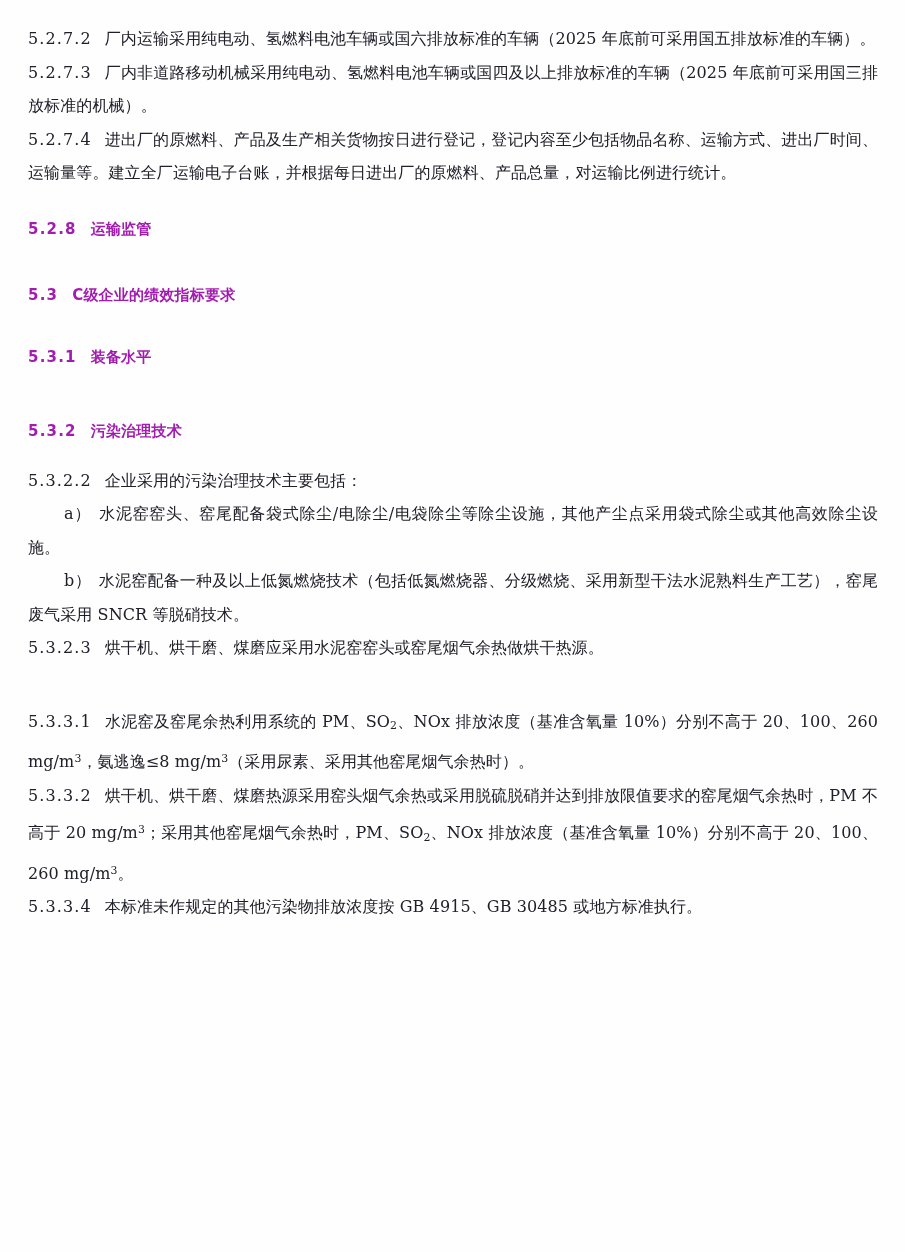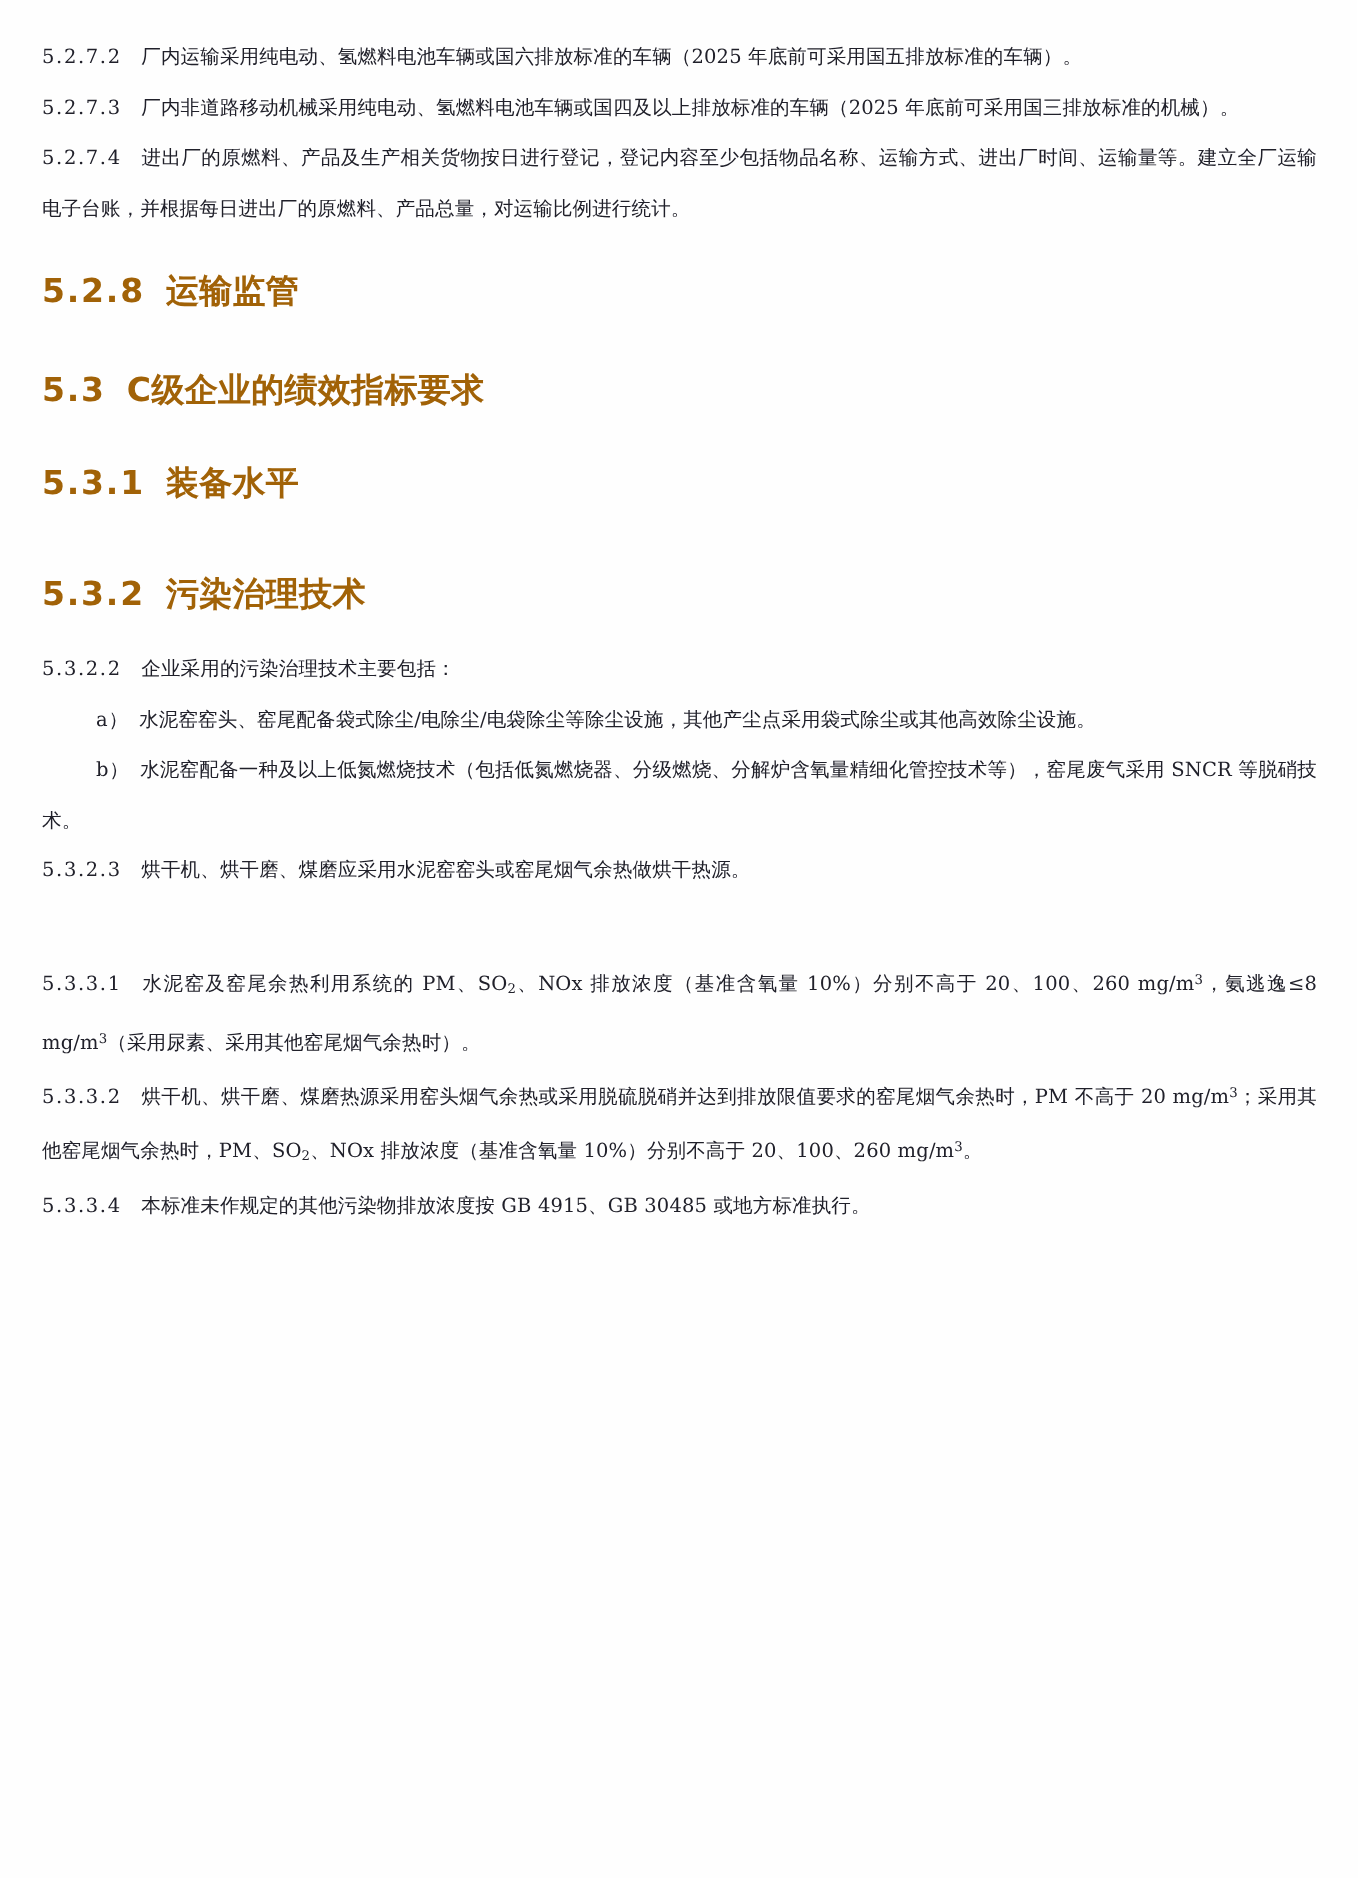--- a/index.html
+++ b/index.html
@@ -17,21 +17,21 @@
   .page {
     position: relative;
     width: 905px;
     height: 1252px;
     background: #fefefe;
     box-sizing: border-box;
     padding: 22px 27px 0 28px;
   }
   
   .para {
-    font-size: 13px;
+    font-size: 16px;
     line-height: 33.5px;
     text-align: justify;
     text-justify: inter-ideograph;
     margin: 0;
     letter-spacing: 0.1px;
     color: #20202a;
   }
   .para .num {
     font-family: "DejaVu Serif", "Liberation Serif", serif;
     letter-spacing: 1.1px;
@@ -39,23 +39,23 @@
   .gap-after-num { display: inline-block; width: 13px; }
   .gap-sm { display: inline-block; width: 7px; }
   .indent2 { text-indent: 36px; }
   .listitem { text-indent: 36px; }
   .listitem .lbl { letter-spacing: 0.5px; }
 
   
   .h-sec {
     font-family: "DejaVu Sans", "Liberation Sans", sans-serif;
     font-weight: bold;
-    font-size: 22px;
+    font-size: 15px;
     line-height: 30px;
-    color: #a16207;
+    color: #a21caf;
     margin: 0;
     letter-spacing: 0.2px;
   }
   .h-sec .num {
     letter-spacing: 1.2px;
     font-weight: bold;
   }
   .h-sec .gap { display: inline-block; width: 14px; }
   .sp-16 { height: 16px; }
   .sp-18 { height: 18px; }
@@ -101,21 +101,21 @@
 
   <p class="h-sec"><span class="num">5.3.2</span><span class="gap"></span><span>污染治理技术</span></p>
 
   <div class="sp-18"></div>
 
 
   <p class="para"><span class="num">5.3.2.2</span><span class="gap-after-num"></span><span>企业采用的污染治理技术主要包括：</span></p>
 
   <p class="para listitem"><span class="lbl">a）</span><span class="gap-sm"></span><span>水泥窑窑头、窑尾配备袋式除尘/电除尘/电袋除尘等除尘设施，其他产尘点采用袋式除尘或其他高效除尘设施。</span></p>
 
-  <p class="para listitem"><span class="lbl">b）</span><span class="gap-sm"></span><span>水泥窑配备一种及以上低氮燃烧技术（包括低氮燃烧器、分级燃烧、分解炉含氧量精细化管控技术等），窑尾废气采用 SNCR 等脱硝技术。</span></p>
+  <p class="para listitem"><span class="lbl">b）</span><span class="gap-sm"></span><span>水泥窑配备一种及以上低氮燃烧技术（包括低氮燃烧器、分级燃烧、采用新型干法水泥熟料生产工艺），窑尾废气采用 SNCR 等脱硝技术。</span></p>
 
 
 
   <p class="para"><span class="num">5.3.2.3</span><span class="gap-after-num"></span><span>烘干机、烘干磨、煤磨应采用水泥窑窑头或窑尾烟气余热做烘干热源。</span></p>
 
   <div class="sp-22"></div>
 
 
   <div class="sp-18"></div>
 

